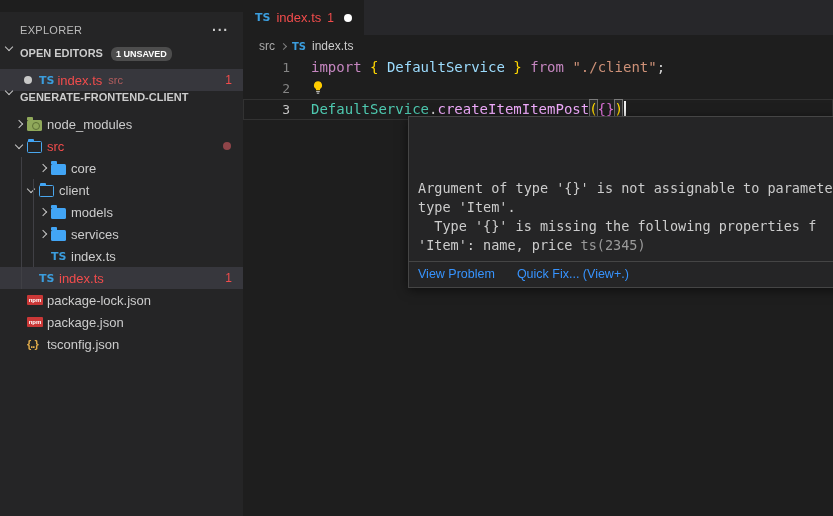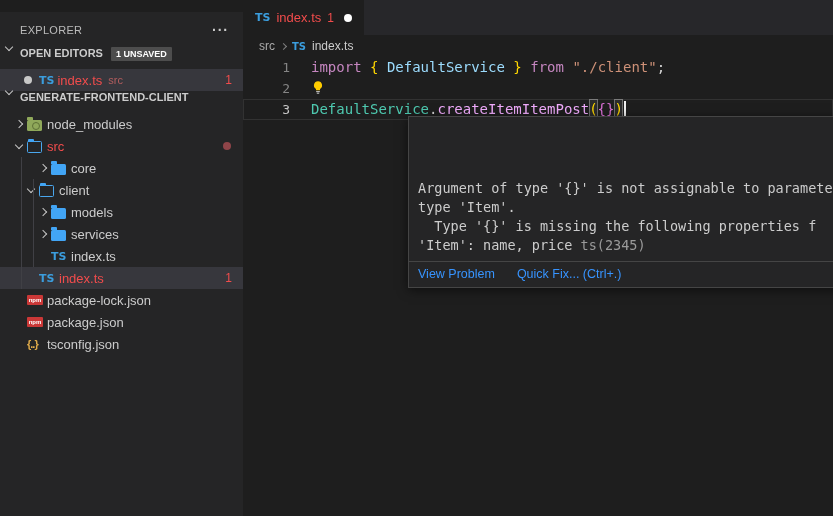--- a/index.html
+++ b/index.html
@@ -11,21 +11,21 @@
     color: #cccccc;
     -webkit-user-select: none; user-select: none;
   }
   
   .sidebar { position: absolute; left: 0; top: 12px; width: 243px; height: 516px; background: #252526; }
   .pane-title { height: 35px; display: flex; align-items: center; justify-content: space-between; padding: 0 14px 0 20px; }
   .pane-title .t { font-size: 11px; color: #bbbbbb; letter-spacing: .3px; }
   .more { color: #cccccc; font-size: 14px; font-weight: bold; letter-spacing: 1px; cursor: pointer; line-height: 10px; }
   .section-header { height: 22px; display: flex; align-items: flex-start; padding-left: 4px; font-size: 11px; font-weight: bold; color: #cccccc; cursor: pointer; }
   .section-header .lbl { margin-left: 3px; }
-  .badge { margin-left: 8px; background: #4d4d4d; color: #ffffff; font-size: 9px; font-weight: bold; padding: 2px 5px; border-radius: 1px; }
+  .badge { margin-left: 8px; background: #4d4d4d; color: #ffffff; font-size: 9px; font-weight: bold; padding: 2px 5px; border-radius: 6px; }
   .chev { width: 6px; height: 6px; border-right: 1.4px solid #c5c5c5; border-bottom: 1.4px solid #c5c5c5; display: inline-block; transform: rotate(-45deg); }
   .chev.open { transform: rotate(45deg); margin-top: -3px; }
   .twisty { width: 13px; flex: none; display: inline-flex; align-items: center; justify-content: flex-start; padding-left: 2px; }
   .row22 { height: 22px; display: flex; align-items: center; font-size: 13px; color: #cccccc; cursor: pointer; }
   .row22.selected { background: #37373d; }
   .flex1 { flex: 1; }
   .error-text { color: #f14c4c; }
   .desc { font-size: 11px; color: #b35d5e; margin-left: 6px; }
   .err-count { color: #f14c4c; font-size: 12px; margin-right: 11px; }
   .dot-badge { width: 8px; height: 8px; border-radius: 50%; background: #8f4549; margin-right: 12px; flex: none; }
@@ -271,15 +271,15 @@
       </div>
     </div>
 </div>
 
 <div class="hover">
   <div class="hover-body">
     
   <div>Argument of type '{}' is not assignable to paramete</div><div>type 'Item'.</div><div>  Type '{}' is missing the following properties f</div><div>'Item': name, price <span class="hover-code">ts(2345)</span></div></div>
   <div class="hover-actions">
     <span>View Problem</span>
-    <span>Quick Fix... (Ctrl+.)</span>
+    <span>Quick Fix... (View+.)</span>
   </div>
 </div>
 
 </body></html>

